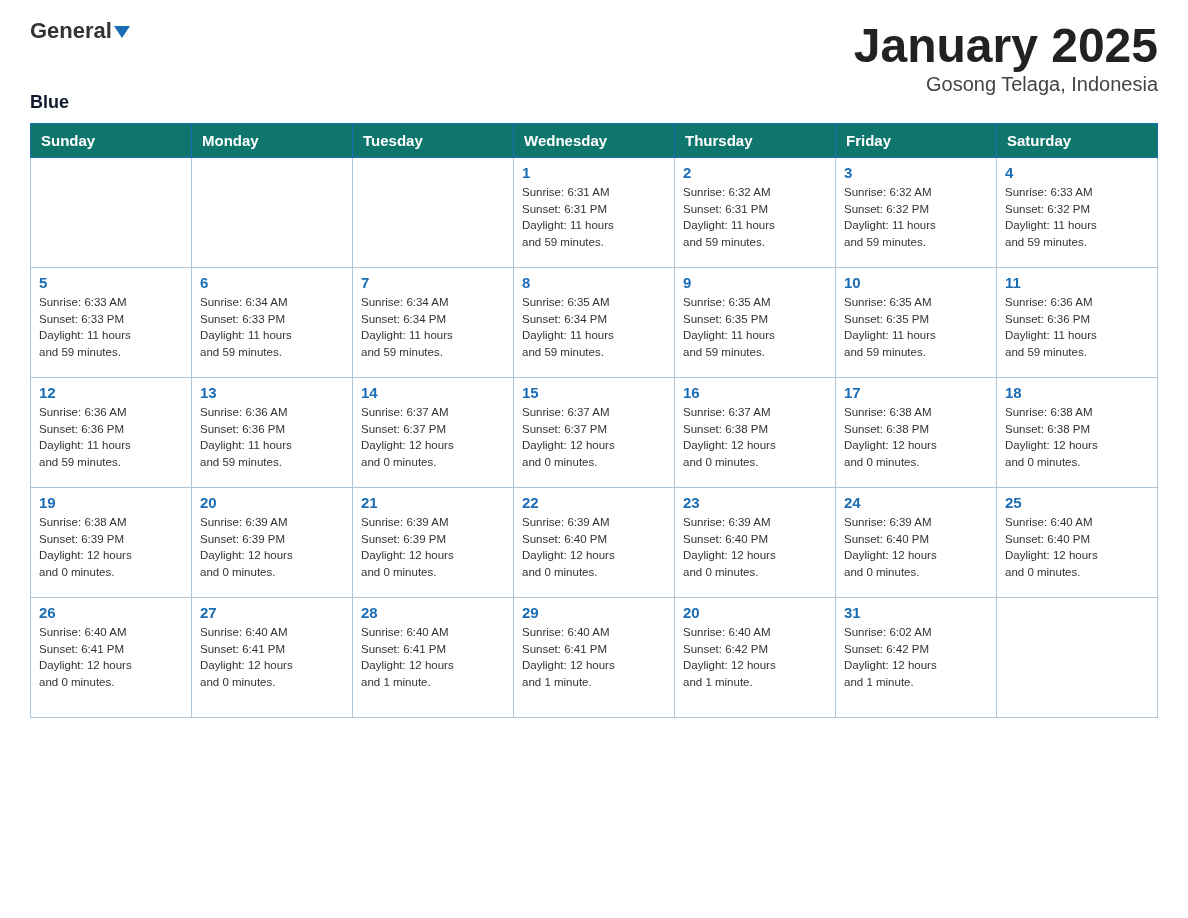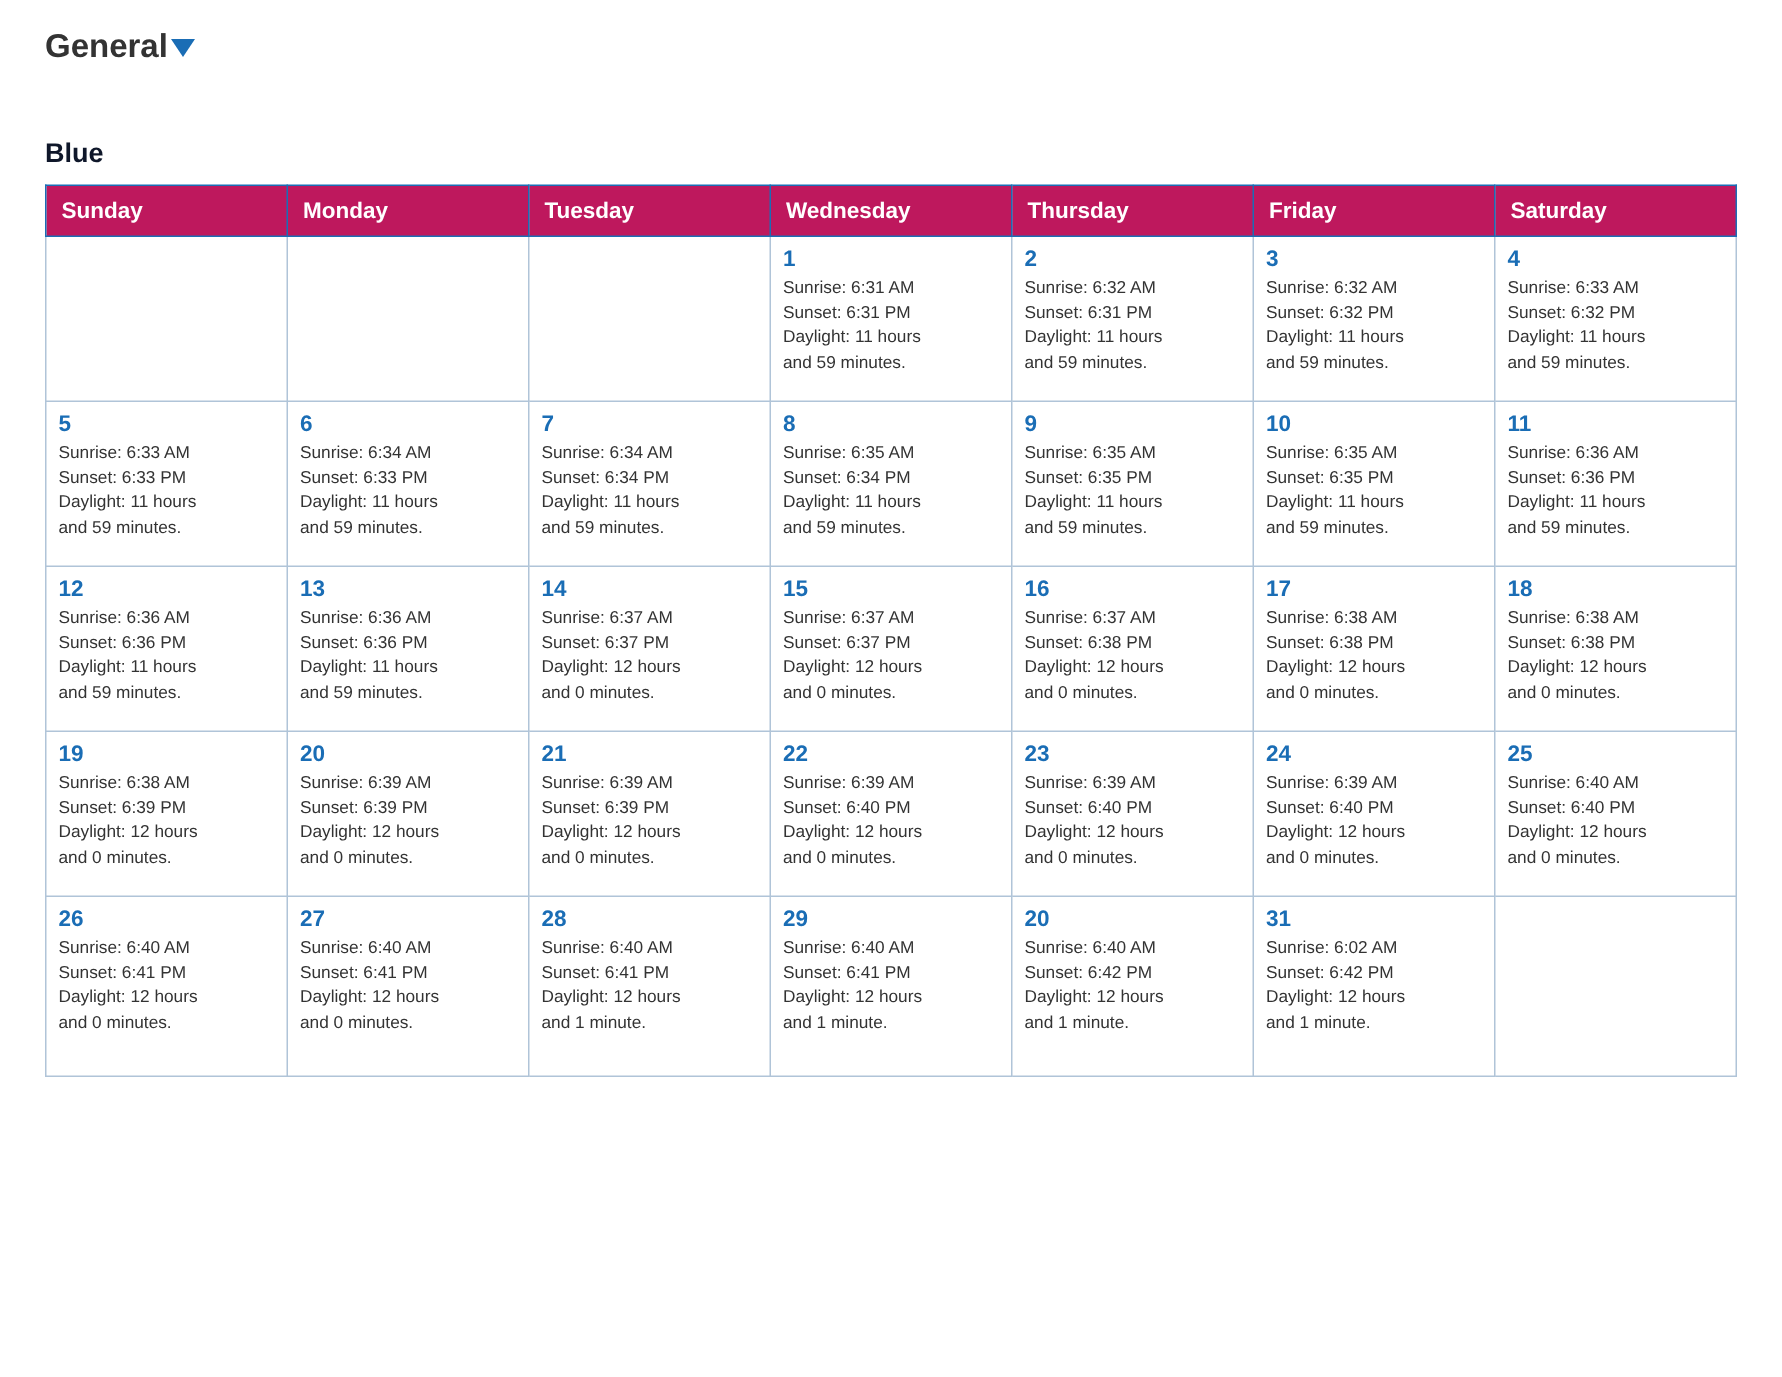--- a/index.html
+++ b/index.html
@@ -55,21 +55,21 @@
     .calendar-subtitle {
       font-size: 20px;
       color: #444;
     }
     table {
       width: 100%;
       border-collapse: collapse;
       margin-top: 10px;
     }
     thead tr th {
-      background: #be185d;
+      background: #0f766e;
       color: #fff;
       font-size: 15px;
       font-weight: bold;
       padding: 8px 10px;
       text-align: left;
       border: 1px solid #1a6db5;
     }
     tbody tr td {
       border: 1px solid #b0c4d8;
       vertical-align: top;
@@ -96,20 +96,24 @@
   </style>
 </head>
 <body>
 
 <div class="header-row">
   <div class="logo">
     <div class="logo-text">
       General<span class="logo-triangle"></span>
     </div>
     <div class="logo-sub">Blue</div>
+  </div>
+  <div class="title-block">
+    <div class="calendar-title">January 2025</div>
+    <div class="calendar-subtitle">Gosong Telaga, Indonesia</div>
   </div>
 </div>
 
 <table>
   <thead>
     <tr>
     <th>Sunday</th>
         <th>Monday</th>
         <th>Tuesday</th>
         <th>Wednesday</th>

